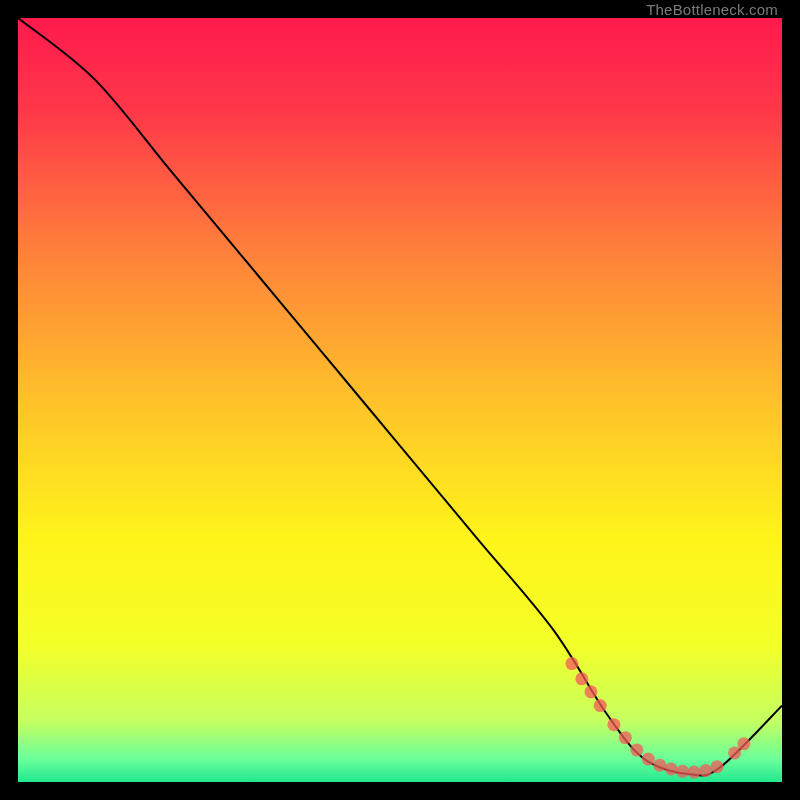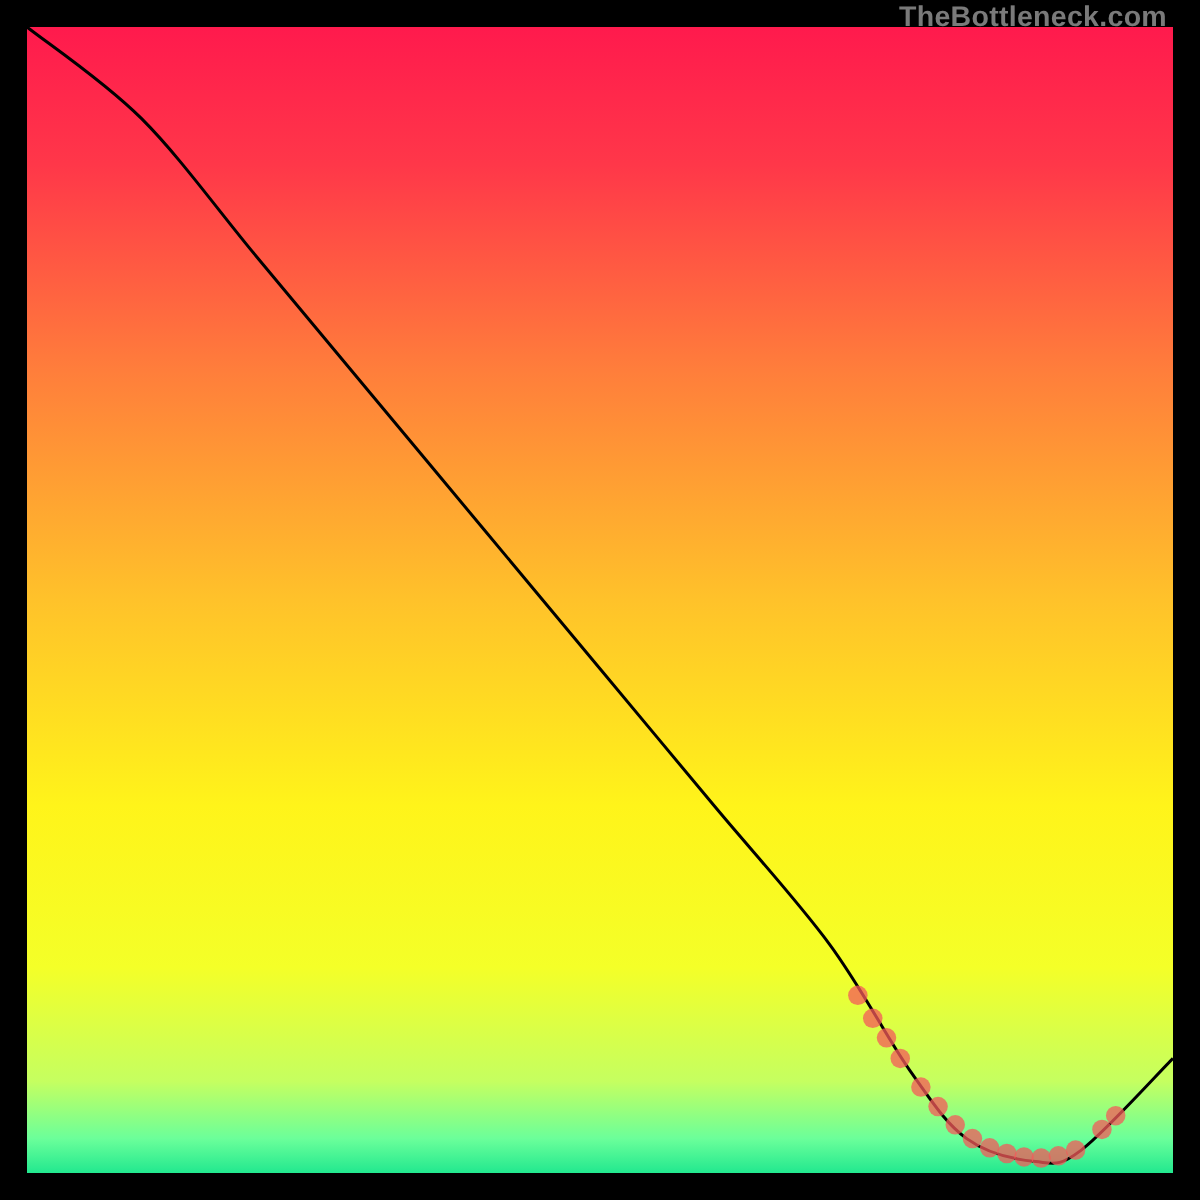--- a/index.html
+++ b/index.html
@@ -29,22 +29,22 @@
     top: 18px;
     width: 764px;
     height: 764px;
     pointer-events: none;
   }
   #watermark {
     position: absolute;
     top: 1px;
     right: 22px;
     color: #7a7a7a;
-    font-size: 19px;
-    font-weight: 700;
+    font-size: 15px;
+    font-weight: 400;
     letter-spacing: 0.2px;
     text-align: right;
   }
 </style>
 </head>
 <body>
 
 <div id="chart-container">
 
   <svg id="gradient-bg" viewBox="0 0 764 764" preserveAspectRatio="none">

